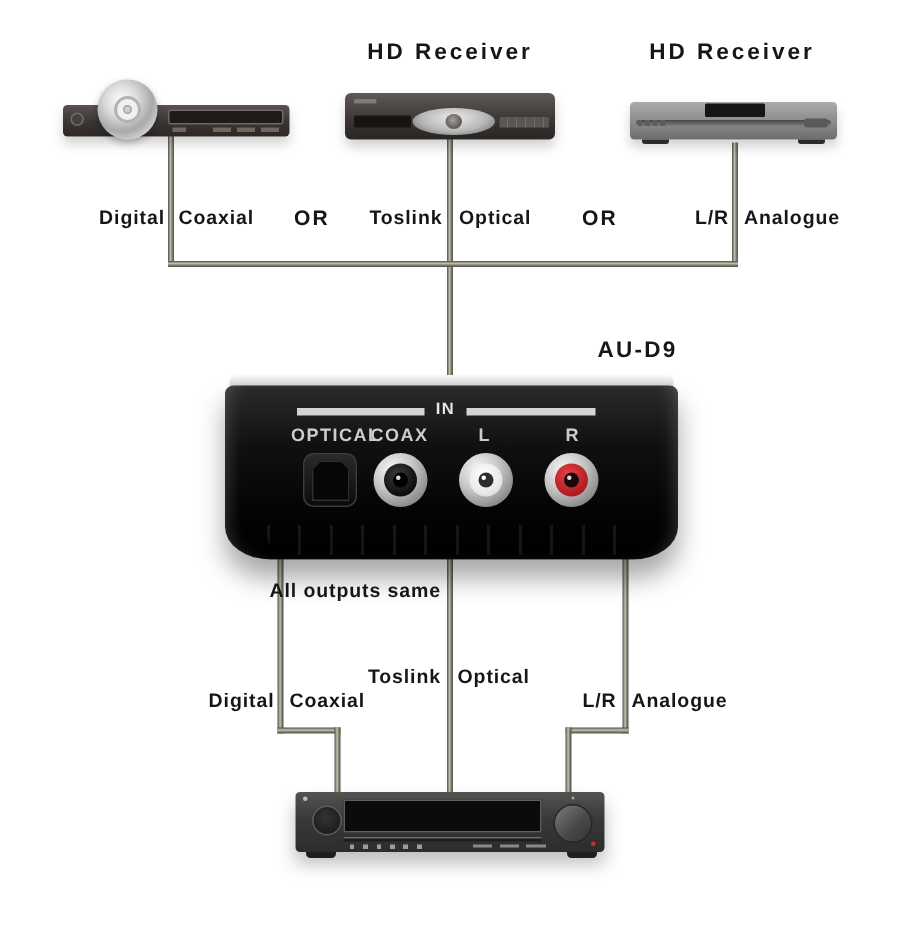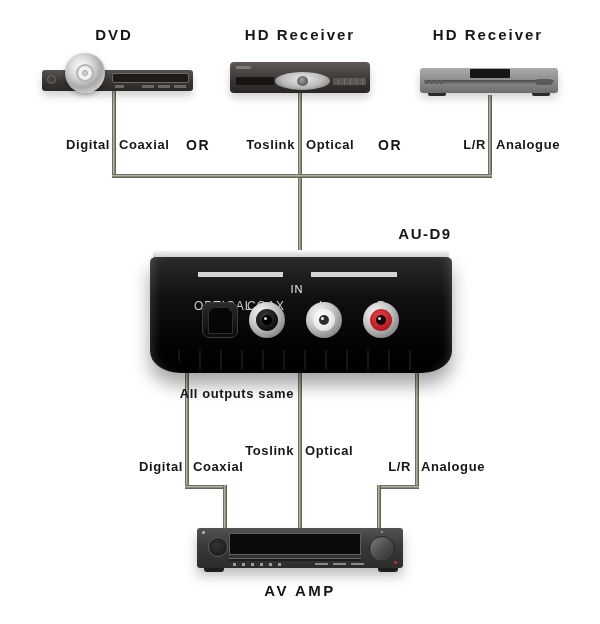--- a/index.html
+++ b/index.html
@@ -5,33 +5,33 @@
   * { margin:0; padding:0; box-sizing:border-box; }
   html,body { background:#ffffff; }
   #stage {
     position:relative; width:600px; height:624px; background:#ffffff;
     font-family:"Liberation Sans", sans-serif; overflow:hidden;
   }
   .abs { position:absolute; }
   .lbl { position:absolute; font-weight:bold; color:#161616; white-space:nowrap; line-height:1.1; }
   .title   { font-size:15px; letter-spacing:2px; text-align:center; }
   .row-lbl { font-size:13px; letter-spacing:0.6px; }
-  .or-lbl  { font-size:14px; letter-spacing:1.5px; }
+  .or-lbl  { font-size:14px; letter-spacing:1.5px; text-align:center; }
   .cable-v { position:absolute; width:4px;
              background:linear-gradient(90deg,#514f45,#c6c5b7 45%,#8e8d7b 62%,#514f45); }
   .cable-h { position:absolute; height:4px;
              background:linear-gradient(180deg,#514f45,#c6c5b7 45%,#8e8d7b 62%,#514f45); }
   .dev { position:absolute; }
   .dev > div { position:absolute; }
   .rca { position:absolute; width:36px; height:36px; border-radius:50%;
          background:radial-gradient(circle at 35% 30%, #f6f6f6, #c8c8c8 40%, #8c8c8c 75%, #6e6e6e); }
   .rca .inner { position:absolute; left:7px; top:7px; width:22px; height:22px; border-radius:50%; }
   .rca .hole  { position:absolute; left:13px; top:13px; width:10px; height:10px; border-radius:50%; background:#141414; }
   .rca .spec  { position:absolute; left:15px; top:15px; width:3px; height:3px; border-radius:50%; background:#d9d9d9; }
-  .panel-lbl { position:absolute; font-weight:normal; color:#cdcdcd; font-size:12px; letter-spacing:1px; white-space:nowrap;margin-top:16px; }
+  .panel-lbl { position:absolute; font-weight:bold; color:#cdcdcd; font-size:12px; letter-spacing:1px; white-space:nowrap; }
 </style>
 </head>
 <body>
 
 <div id="stage">
 
   <div class="cable-v" style="left:112px;top:88px;height:90px;"></div>
   <div class="cable-v" style="left:298px;top:91px;height:161px;"></div>
   <div class="cable-v" style="left:488px;top:95px;height:83px;"></div>
   <div class="cable-h" style="left:112px;top:174px;width:380px;"></div>
@@ -80,21 +80,20 @@
     <div style="left:50px;top:1px;width:40px;height:9px;background:#161616;border-radius:1px;"></div>
     <div style="left:4px;top:12px;width:130px;height:4px;border-radius:2px;
                 background:linear-gradient(180deg,#474747,#7d7d7d);"></div>
     <div style="left:5px;top:12px;width:20px;height:4px;
                 background:repeating-linear-gradient(90deg,#5c5c5c 0 3px,transparent 3px 5px);"></div>
     <div style="left:116px;top:11px;width:16px;height:6px;background:#5a5a5a;border-radius:2px;"></div>
     <div style="left:8px;bottom:-3px;width:18px;height:3px;background:#2b2b2b;border-radius:0 0 2px 2px;"></div>
     <div style="left:112px;bottom:-3px;width:18px;height:3px;background:#2b2b2b;border-radius:0 0 2px 2px;"></div>
   </div>
 
-  <div class="lbl title" style="left:54px;top:27px;width:120px;">DVD</div>
   <div class="lbl title" style="left:220px;top:27px;width:160px;">HD Receiver</div>
   <div class="lbl title" style="left:408px;top:27px;width:160px;">HD Receiver</div>
 
   <div class="lbl row-lbl" style="right:490px;top:138px;">Digital</div>
   <div class="lbl row-lbl" style="left:119px;top:138px;">Coaxial</div>
   <div class="lbl or-lbl" style="left:186px;top:138px;width:44px;">OR</div>
   <div class="lbl row-lbl" style="right:305px;top:138px;">Toslink</div>
   <div class="lbl row-lbl" style="left:306px;top:138px;">Optical</div>
   <div class="lbl or-lbl" style="left:378px;top:138px;width:44px;">OR</div>
   <div class="lbl row-lbl" style="right:114px;top:138px;">L/R</div>
@@ -172,15 +171,14 @@
     <div style="left:118px;top:35px;width:52px;height:2px;
                 background:repeating-linear-gradient(90deg,#8a8a8a 0 13px,transparent 13px 18px);"></div>
     <div style="left:172px;top:8px;width:26px;height:26px;border-radius:50%;
                 background:linear-gradient(135deg,#7d7d7d,#4a4a4a 55%,#333333);border:1px solid #262626;"></div>
     <div style="left:184px;top:3px;width:2px;height:2px;border-radius:50%;background:#aaaaaa;"></div>
     <div style="right:6px;bottom:4px;width:3px;height:3px;border-radius:50%;background:#c23333;"></div>
     <div style="left:7px;bottom:-4px;width:20px;height:4px;background:#1e1e1e;border-radius:0 0 3px 3px;"></div>
     <div style="left:181px;bottom:-4px;width:20px;height:4px;background:#1e1e1e;border-radius:0 0 3px 3px;"></div>
   </div>
 
-  <div class="lbl title" style="left:240px;top:583px;width:120px;letter-spacing:2.5px;">AV AMP</div>
 
 </div>
 
 </body></html>

